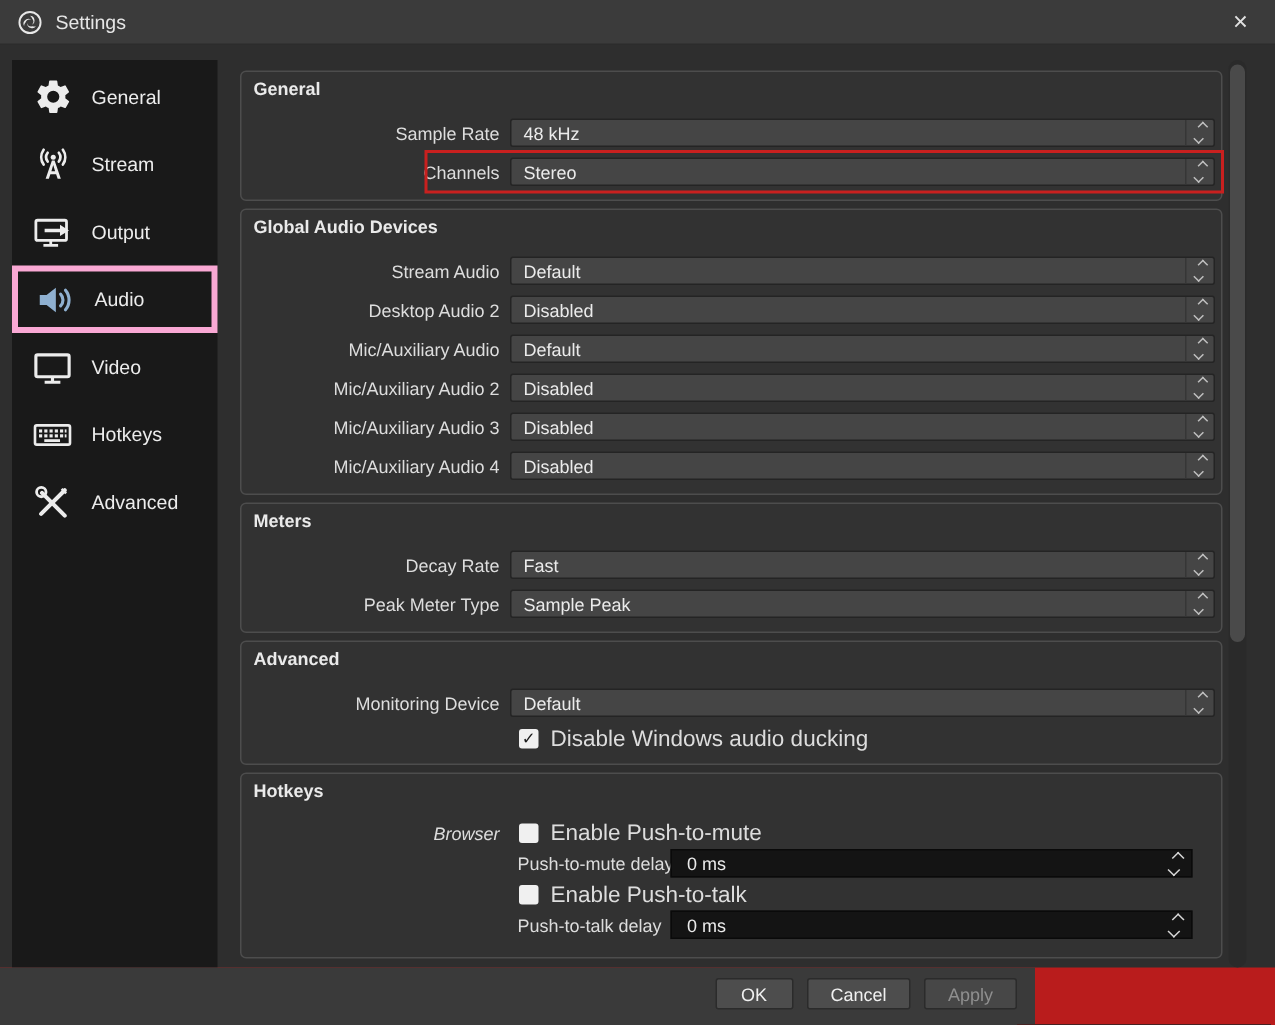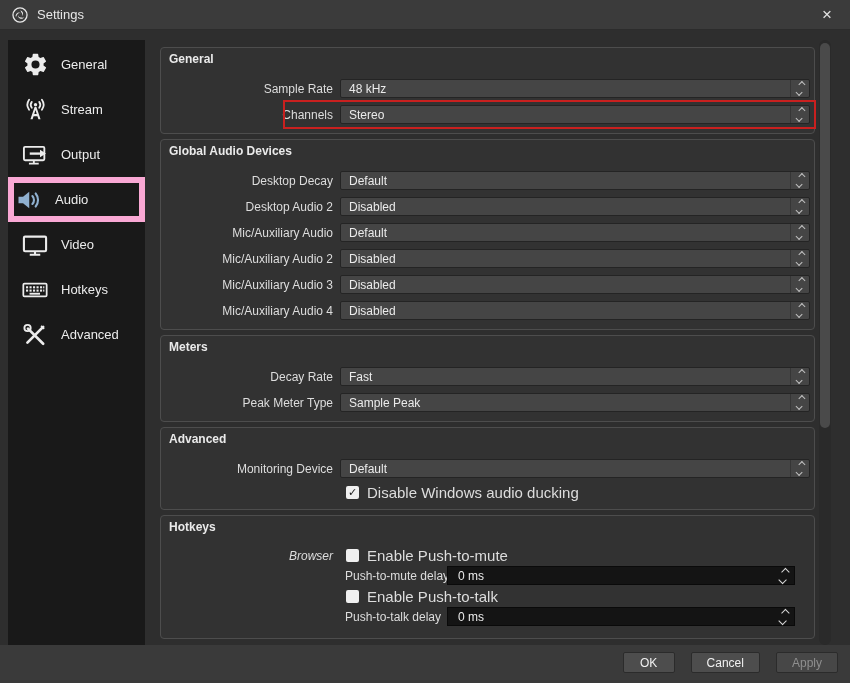--- a/index.html
+++ b/index.html
@@ -14,21 +14,21 @@
   .win-title { color:#e6e6e6; font-size:13px; }
   .close-btn { margin-left:auto; width:30px; height:28px; display:flex; align-items:center; justify-content:center;
                color:#e2e2e2; font-size:17px; cursor:default; }
 
   
   .content { position:absolute; top:30px; left:0; width:850px; height:615px; background:#2e2e2e; }
 
   
   .sidebar { position:absolute; left:8px; top:10px; width:137px; height:605px; background:#191919; padding-top:2px; }
   .side-item { display:flex; align-items:center; height:45px; padding:0 4px 0 12px; cursor:default; }
-  .side-item.selected { border:6px solid #f9a8d4; padding-left:0; }
+  .side-item.selected { border:4px solid #f9a8d4; padding-left:10px; }
   .side-icon { width:30px; height:28px; margin-right:11px; display:flex; align-items:center; justify-content:center; flex:0 0 30px; }
   .side-label { color:#ececec; font-size:13px; }
 
   
   .main { position:absolute; left:160px; top:17px; width:655px; }
   .grp { background:#323232; border:1px solid #4d4d4d; border-radius:4px; margin-bottom:5px; padding:4px 4px 9px 8px; }
   .grp-title { font-size:12px; font-weight:bold; color:#eaeaea; height:16px; margin-bottom:11px; }
   .row { display:grid; grid-template-columns:164px 1fr; gap:7px; align-items:center; margin-bottom:7px; height:19px; }
   .row:last-child { margin-bottom:0; }
   .row-label { text-align:right; font-size:12px; color:#dddddd; white-space:nowrap; }
@@ -63,22 +63,22 @@
   .spinbox { height:19px; background:#141414; border:1px solid #0a0a0a; display:flex; align-items:center; position:relative; }
   .spin-value { padding-left:10px; font-size:12px; color:#ebebeb; flex:1; }
   .spin-arrows { width:18px; display:flex; flex-direction:column; align-items:center; gap:2px; padding-right:2px; }
   .spin-arrows .chv { width:6px; height:6px; border-color:#d8d8d8; }
 
   
   .scrollbar { position:absolute; left:819px; top:10px; width:12px; height:605px; background:#2a2a2a; border-radius:6px; }
   .scroll-thumb { position:absolute; left:1px; top:3px; width:10px; height:385px; background:#4a4a4a; border-radius:5px; }
 
   
-  .footer { position:absolute; top:645px; left:0; width:850px; height:38px; background:#3a3a3a;
-            display:flex; justify-content:flex-end; align-items:flex-start; gap:16px; padding:7px 12px 0 0; }
+  .footer { position:absolute; top:645px; left:0; width:690px; height:38px; background:#3a3a3a;
+            display:flex; justify-content:flex-end; align-items:flex-start; gap:9px; padding:7px 12px 0 0; }
   .btn { height:21px; min-width:52px; padding:0 15px; background:#4d4d4d; border:1px solid #2b2b2b; border-radius:2px;
          color:#f0f0f0; font-size:12px; font-family:inherit; }
   .btn.disabled { background:#474747; color:#8f8f8f; }
 
   svg { display:block; }
 </style>
 </head>
 <body>
 
 <div class="window">
@@ -222,21 +222,21 @@
                 <span class="chv up"></span>
                 <span class="chv dn"></span>
               </span>
           </div>
         </div>
       </div>
 
       <div class="grp">
         <div class="grp-title">Global Audio Devices</div>
         <div class="row">
-          <div class="row-label">Desktop Decay</div>
+          <div class="row-label">Stream Audio</div>
           <div class="dropdown">
             <span class="dd-value">Default</span>
             <span class="dd-spin">
                 <span class="chv up"></span>
                 <span class="chv dn"></span>
               </span>
           </div>
         </div>
         <div class="row">
           <div class="row-label">Desktop Audio 2</div>

